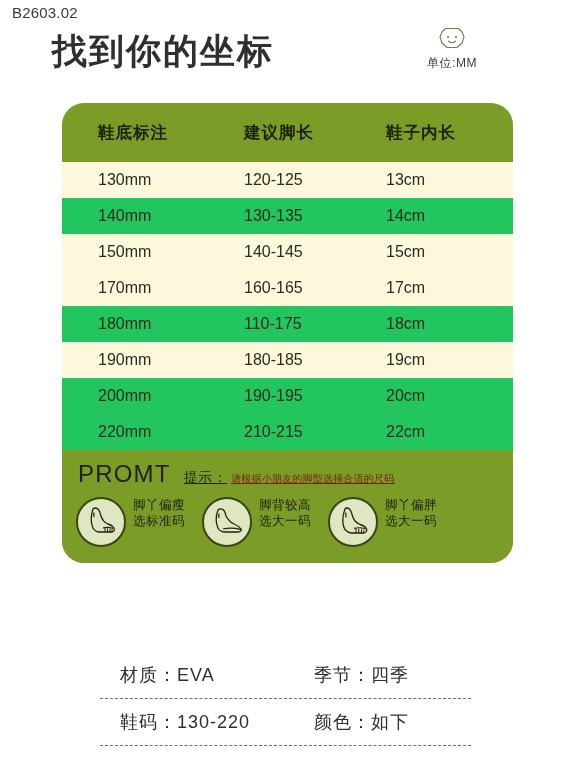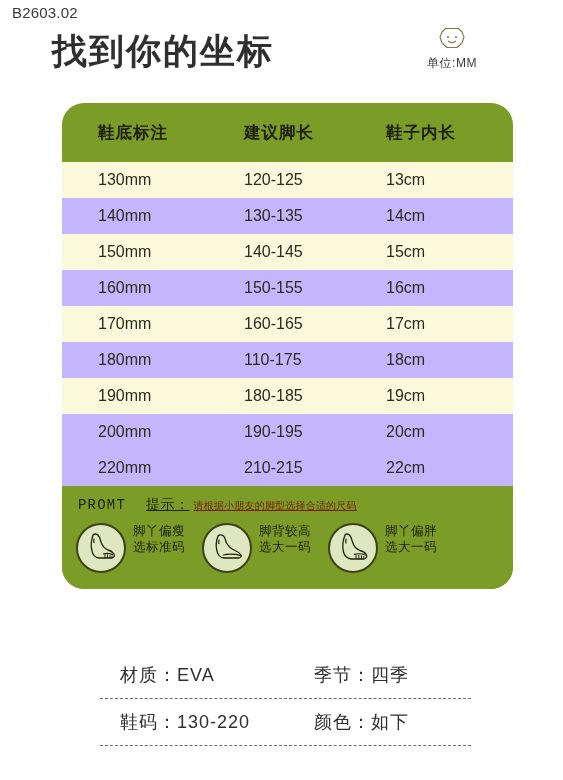--- a/index.html
+++ b/index.html
@@ -100,39 +100,38 @@
     font-weight: bold;
     color: #20200f;
     letter-spacing: 1px;
   }
   .size-table th:first-child,
   .size-table td:first-child { padding-left: 36px; }
   .size-table th.col2, .size-table td.col2 { padding-left: 0px; margin-top: 16px; }
   .size-table th.col3, .size-table td.col3 { padding-left: 0px; }
 
   tr.row-light td { background: #fbf8dc; }
-  tr.row-dark  td { background: #c4b5fd; }
+  tr.row-dark  td { background: #22c55e; }
 
   
   .promt-block {
     padding: 10px 0 16px 0;
     background: #7b9c27;
   }
   .promt-line {
     display: flex;
     align-items: baseline;
     padding-left: 16px;
     margin-bottom: 9px;
   }
   .promt-word {
-    font-size: 14px;
+    font-size: 24px;
     color: #22220f;
     letter-spacing: 1.2px;
-    margin-right: 20px;
-    font-family: Liberation Mono, monospace;
+    margin-right: 13px;
   }
   .promt-tip-label {
     font-size: 14px;
     color: #22220f;
     text-decoration: underline;
     margin-right: 4px;
     letter-spacing: .5px;
   }
   .promt-tip-text {
     font-size: 10px;
@@ -236,25 +235,20 @@
       <tr class="row-dark">
         <td>140mm</td>
         <td class="col2">130-135</td>
         <td class="col3">14cm</td>
       </tr>
       <tr class="row-light">
         <td>150mm</td>
         <td class="col2">140-145</td>
         <td class="col3">15cm</td>
       </tr>
-      <tr class="row-dark">
-        <td>160mm</td>
-        <td class="col2">150-155</td>
-        <td class="col3">16cm</td>
-      </tr>
       <tr class="row-light">
         <td>170mm</td>
         <td class="col2">160-165</td>
         <td class="col3">17cm</td>
       </tr>
       <tr class="row-dark">
         <td>180mm</td>
         <td class="col2">110-175</td>
         <td class="col3">18cm</td>
       </tr>

